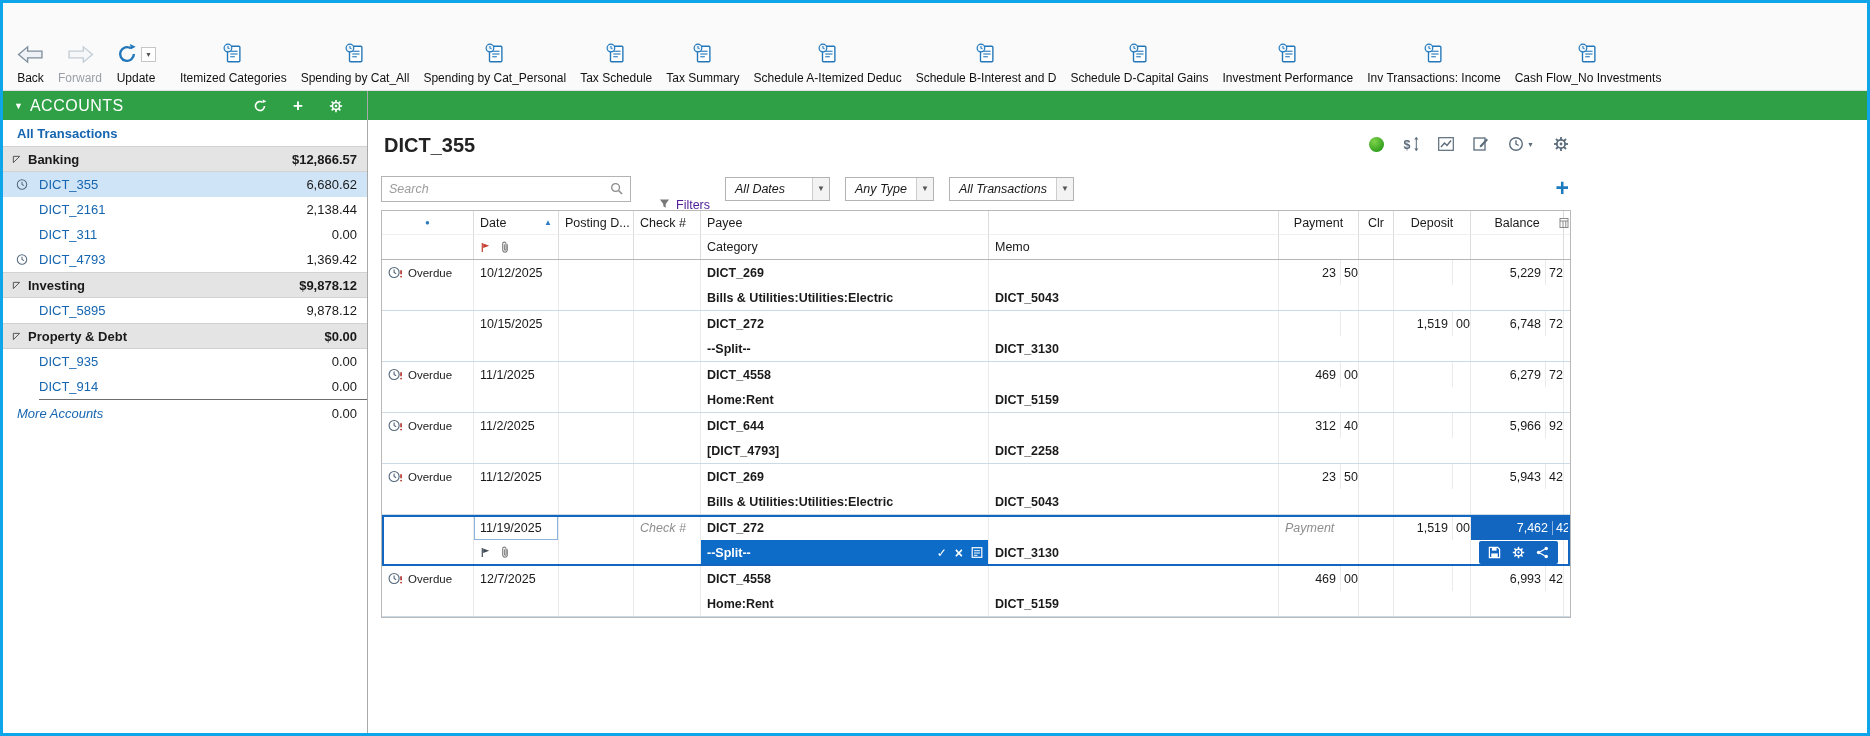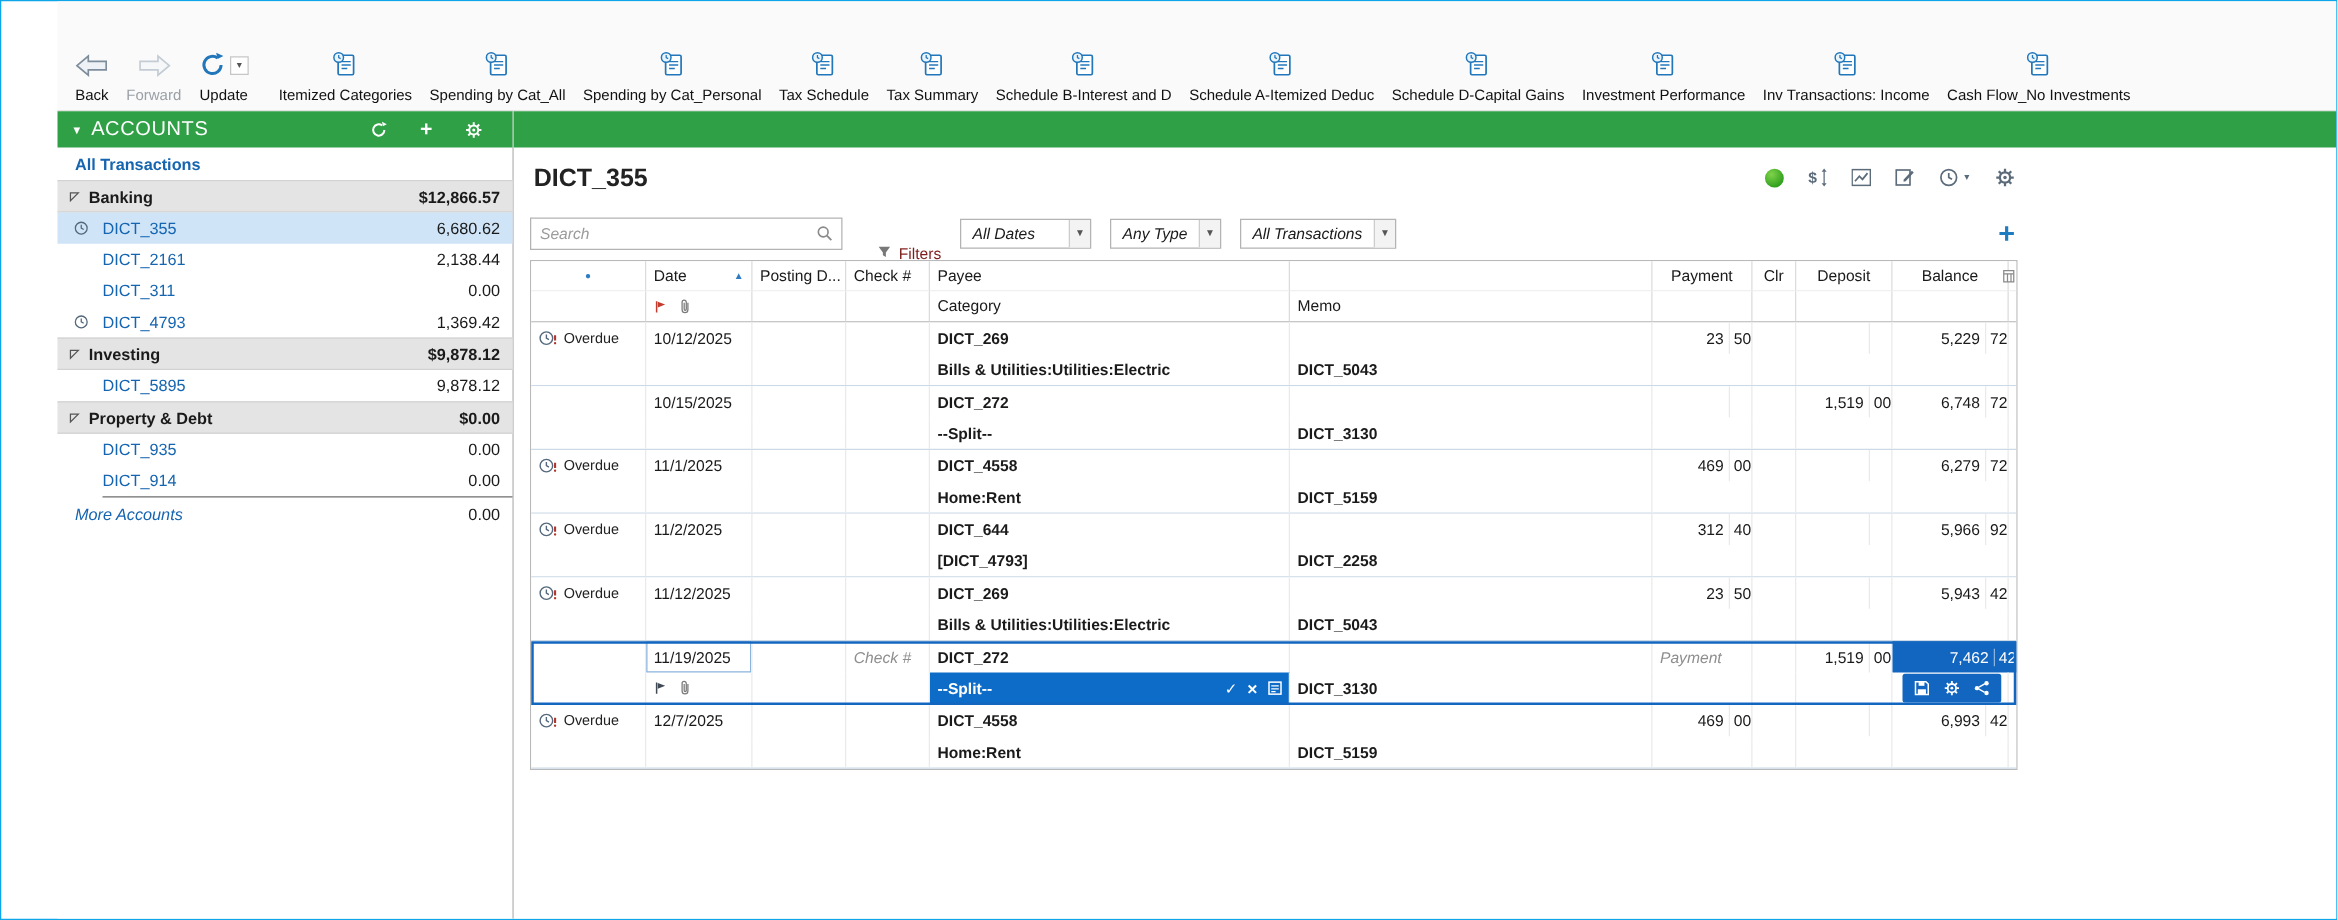--- a/index.html
+++ b/index.html
@@ -1,20 +1,20 @@
 <!DOCTYPE html>
 <html><head>
 <meta charset="utf-8">
 <style>
   * { margin:0; padding:0; box-sizing:border-box; }
   html,body { background:#ffffff; }
   body { font-family:"Liberation Sans", sans-serif; }
 
-  .window { width:1870px; height:736px; border:1px solid #0ea5e9; background:#fff;
-            display:flex; flex-direction:column; overflow:hidden; position:relative; color:#1a1a1a;padding-left:45px; }
+  .window { width:1870px; height:736px; border:3px solid #0ea5e9; background:#fff;
+            display:flex; flex-direction:column; overflow:hidden; position:relative; color:#1a1a1a; }
 
   
   .menubar { height:27px; flex:0 0 auto; display:flex; align-items:center; padding-left:6px;
              background:#fafafa; font-size:13px; }
   .menu-item { padding:0 11px; white-space:nowrap; cursor:default; }
 
   
   .toolbar { height:61px; flex:0 0 auto; display:flex; align-items:stretch; background:#fafafa;
              border-bottom:1px solid #e2e2e2; padding:3px 4px 0 7px; overflow:hidden; }
   .tool { display:flex; flex-direction:column; align-items:center; justify-content:flex-end;
@@ -65,21 +65,21 @@
                background:radial-gradient(circle at 35% 30%, #7fd34a, #2f9e1d 75%); display:inline-block; }
   .pair { display:flex; align-items:center; gap:3px; }
   .mini-caret { font-size:7px; color:#5b6b7a; }
 
   .filter-row { position:relative; height:27px; margin:3px 0 8px; padding-left:13px;
                 display:flex; align-items:center; width:1203px; }
   .search-box { width:250px; height:26px; border:1px solid #b3b3b3; display:flex; align-items:center;
                 padding:0 7px; color:#8a8a8a; background:#fff; }
   .search-box input { border:none; outline:none; flex:1; font-family:inherit; font-size:12.5px; color:#444; min-width:0; }
   .search-box input::placeholder { color:#9b9b9b; font-style:italic; }
-  .filters-lab { display:flex; align-items:flex-start; gap:6px; margin-left:28px; font-size:12.5px; color:#7f1d1d;margin-top:32px; }
+  .filters-lab { display:flex; align-items:flex-start; gap:6px; margin-left:28px; font-size:12.5px; color:#4c1d95;margin-top:32px; }
   .filters-lab svg { color:#787878; }
   .dd { height:24px; border:1px solid #b3b3b3; display:flex; align-items:center; margin-left:15px;
         font-size:12.5px; background:#fff;font-style:italic; }
   .dd-text { padding:0 9px; white-space:nowrap; }
   .dd-caret { width:17px; align-self:stretch; border-left:1px solid #cdcdcd; background:#f3f3f3;
               display:flex; align-items:center; justify-content:center; font-size:8px; color:#555; }
   .dd-date .dd-text { min-width:86px; }
   .dd-type .dd-text { min-width:66px; }
   .dd-tx   .dd-text { min-width:104px; }
   .add-btn { margin-left:auto; color:#1f7bc0; font-size:23px; font-weight:bold; line-height:1; padding-right:2px; }
@@ -328,29 +328,29 @@
             </svg>
           </span>
     <span class="tool-label">Tax Summary</span>
   </div>
         <div class="tool">
     <span class="tool-icon">
             <svg class="ic22">
               <use href="#s-report"></use>
             </svg>
           </span>
-    <span class="tool-label">Schedule B-Interest and D</span>
+    <span class="tool-label">Schedule A-Itemized Deduc</span>
   </div>
         <div class="tool">
     <span class="tool-icon">
             <svg class="ic22">
               <use href="#s-report"></use>
             </svg>
           </span>
-    <span class="tool-label">Schedule A-Itemized Deduc</span>
+    <span class="tool-label">Schedule B-Interest and D</span>
   </div>
         <div class="tool">
     <span class="tool-icon">
             <svg class="ic22">
               <use href="#s-report"></use>
             </svg>
           </span>
     <span class="tool-label">Schedule D-Capital Gains</span>
   </div>
         <div class="tool">

